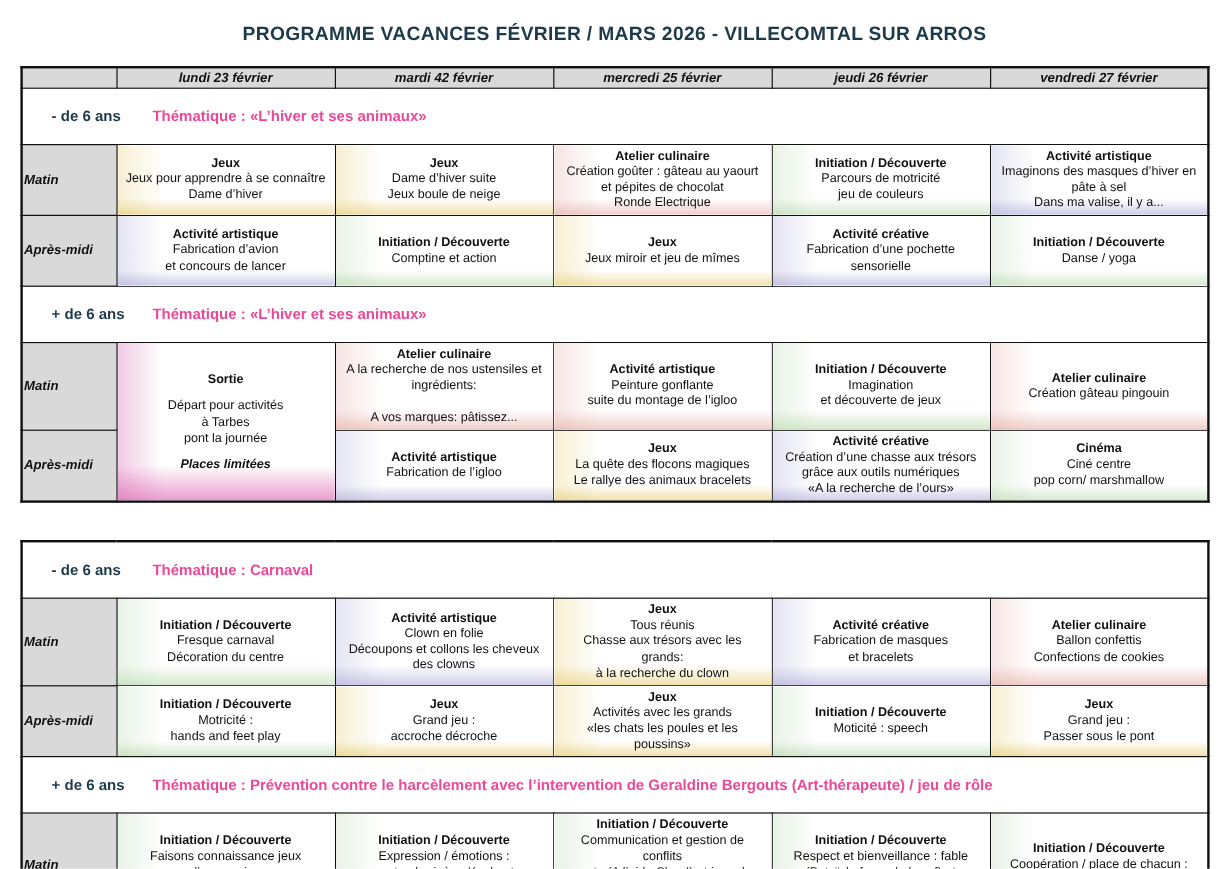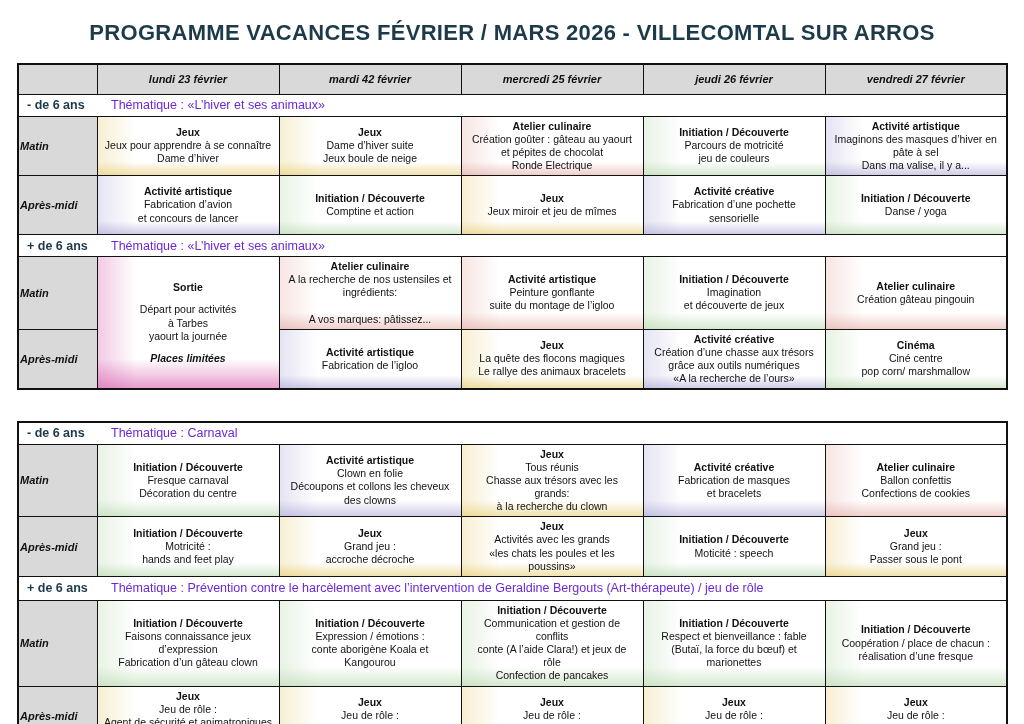--- a/index.html
+++ b/index.html
@@ -1,26 +1,26 @@
 <!DOCTYPE html>
 <html><head>
 <meta charset="utf-8">
 <style>
   html,body{margin:0;padding:0;background:#fff;}
   body{width:1024px;height:724px;font-family:"Liberation Sans",sans-serif;color:#111;overflow:hidden;}
-  .title{text-align:center;margin:20px 0 17px;font-size:22px;font-weight:bold;color:#1d3a4a;letter-spacing:.3px;}
+  .title{text-align:center;margin:20px 0 17px;font-size:16px;font-weight:bold;color:#1d3a4a;letter-spacing:.3px;}
   table.sched{border-collapse:collapse;table-layout:fixed;width:990px;margin-left:17px;border:2.5px solid #111;}
   table.sched.second{margin-top:31px;}
   .sched td{border:1.6px solid #111;box-sizing:border-box;}
   col.c0{width:79px;} col.cd{width:182px;}
-  .dayrow td{height:30px;background:#d9d9d9;font-style:italic;font-weight:bold;font-size:11px;text-align:center;}
-  .themerow td{height:22px;background:#fff;padding:0;}
+  .dayrow td{height:17px;background:#d9d9d9;font-style:italic;font-weight:bold;font-size:11px;text-align:center;}
+  .themerow td{height:22px;background:#fff;padding:16px;}
   .themerow .inner{display:flex;align-items:center;}
   .age{flex:0 0 92px;padding-left:8px;box-sizing:border-box;font-weight:bold;color:#1d3a4a;font-size:12.5px;}
-  .theme{font-weight:normal;color:#6d28d9;font-size:12.5px;}
+  .theme{font-weight:bold;color:#ec4899;font-size:12.5px;}
   .rlabel{background:#d9d9d9;font-weight:bold;font-style:italic;font-size:11px;vertical-align:middle;}
   td.cell{position:relative;vertical-align:middle;text-align:center;padding:3px 6px;overflow:hidden;background:#fff;}
   .ct{font-weight:bold;font-size:10.5px;line-height:1.25;position:relative;z-index:1;}
   .cb{font-size:10.5px;white-space:pre-line;line-height:1.25;position:relative;z-index:1;}
   .cnote{font-size:10.5px;font-style:italic;margin-top:9px;position:relative;z-index:1;font-weight:bold;}
   td.cell::before{content:"";position:absolute;left:0;top:0;bottom:0;width:26%;background:linear-gradient(to right,var(--w,transparent),transparent 80%);opacity:.3;pointer-events:none;}
   td.cell::after{content:"";position:absolute;left:0;right:0;bottom:0;height:30%;background:linear-gradient(to top,var(--w,transparent),transparent 75%);opacity:.55;pointer-events:none;}
   [data-wash="yellow"]{--w:#e4c96a;}
   [data-wash="green"]{--w:#b4d6aa;}
   [data-wash="pink"]{--w:#e3a8a1;}
@@ -120,21 +120,21 @@
       <span class="theme">Thématique : «L’hiver et ses animaux»</span>
     </div>
         </td>
   </tr>
   <tr class="h66">
     <td class="rlabel">Matin</td>
     <td class="cell" rowspan="2" data-wash="magenta">
       <div class="ct">Sortie</div>
       <div class="cb" style="margin-top:9px">Départ pour activités
 à Tarbes
-yaourt la journée</div>
+pont la journée</div>
       <div class="cnote">Places limitées</div>
         </td>
     <td class="cell" data-wash="pink">
       <div class="ct">Atelier culinaire</div>
       <div class="cb">A la recherche de nos ustensiles et ingrédients:
 
 A vos marques: pâtissez...</div>
         </td>
     <td class="cell" data-wash="pink">
       <div class="ct">Activité artistique</div>

